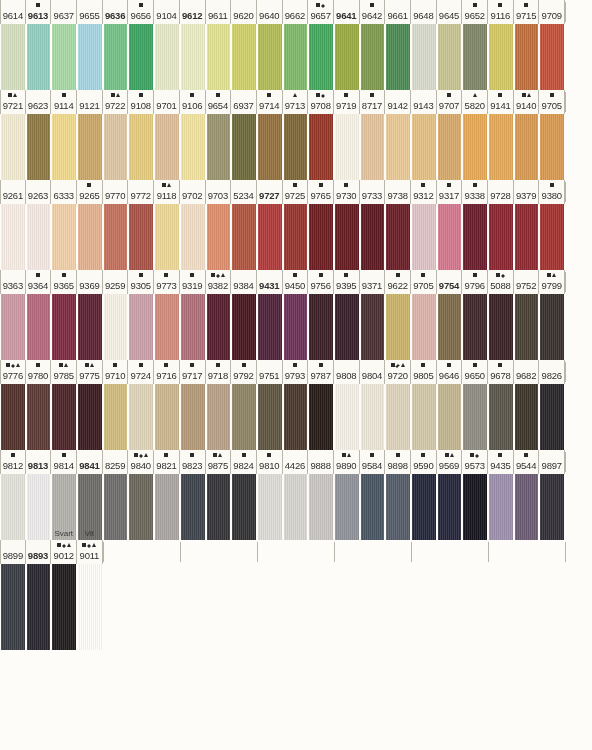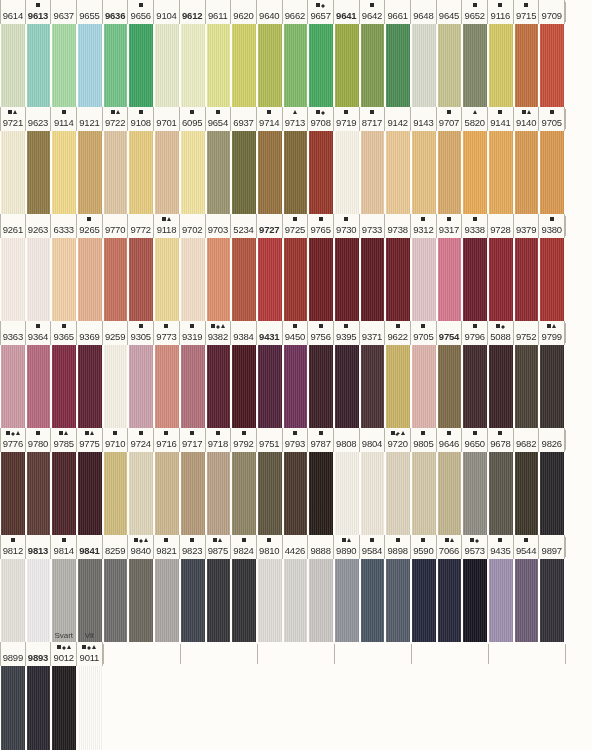--- a/index.html
+++ b/index.html
@@ -11,21 +11,21 @@
     overflow:hidden;
   }
   #sheet{
     position:relative;
     width:592px;height:750px;
     background:#fdfcf8;
   }
   .row{
     position:relative;
     width:592px;
-    height:107px;
+    height:90px;
     box-sizing:border-box;
   }
   .row.last{height:110px;}
 
   
   .labels{
     position:relative;
     height:24px;
     display:flex;
     background:#fdfcf8;
@@ -339,21 +339,21 @@
           <div class="num">9108</div>
         </div>
         <div class="label-cell">
           <div class="sym"></div>
           <div class="num">9701</div>
         </div>
         <div class="label-cell">
           <div class="sym">
             <i class="sq"></i>
           </div>
-          <div class="num">6095</div>
+          <div class="num">9106</div>
         </div>
         <div class="label-cell">
           <div class="sym">
             <i class="sq"></i>
           </div>
           <div class="num">9654</div>
         </div>
         <div class="label-cell">
           <div class="sym"></div>
           <div class="num">6937</div>
@@ -1185,21 +1185,21 @@
           <div class="sym">
             <i class="sq"></i>
           </div>
           <div class="num">9590</div>
         </div>
         <div class="label-cell">
           <div class="sym">
             <i class="sq"></i>
             <i class="tr"></i>
           </div>
-          <div class="num">7066</div>
+          <div class="num">9569</div>
         </div>
         <div class="label-cell">
           <div class="sym">
             <i class="sq"></i>
             <i class="di"></i>
           </div>
           <div class="num">9573</div>
         </div>
         <div class="label-cell">
           <div class="sym">

